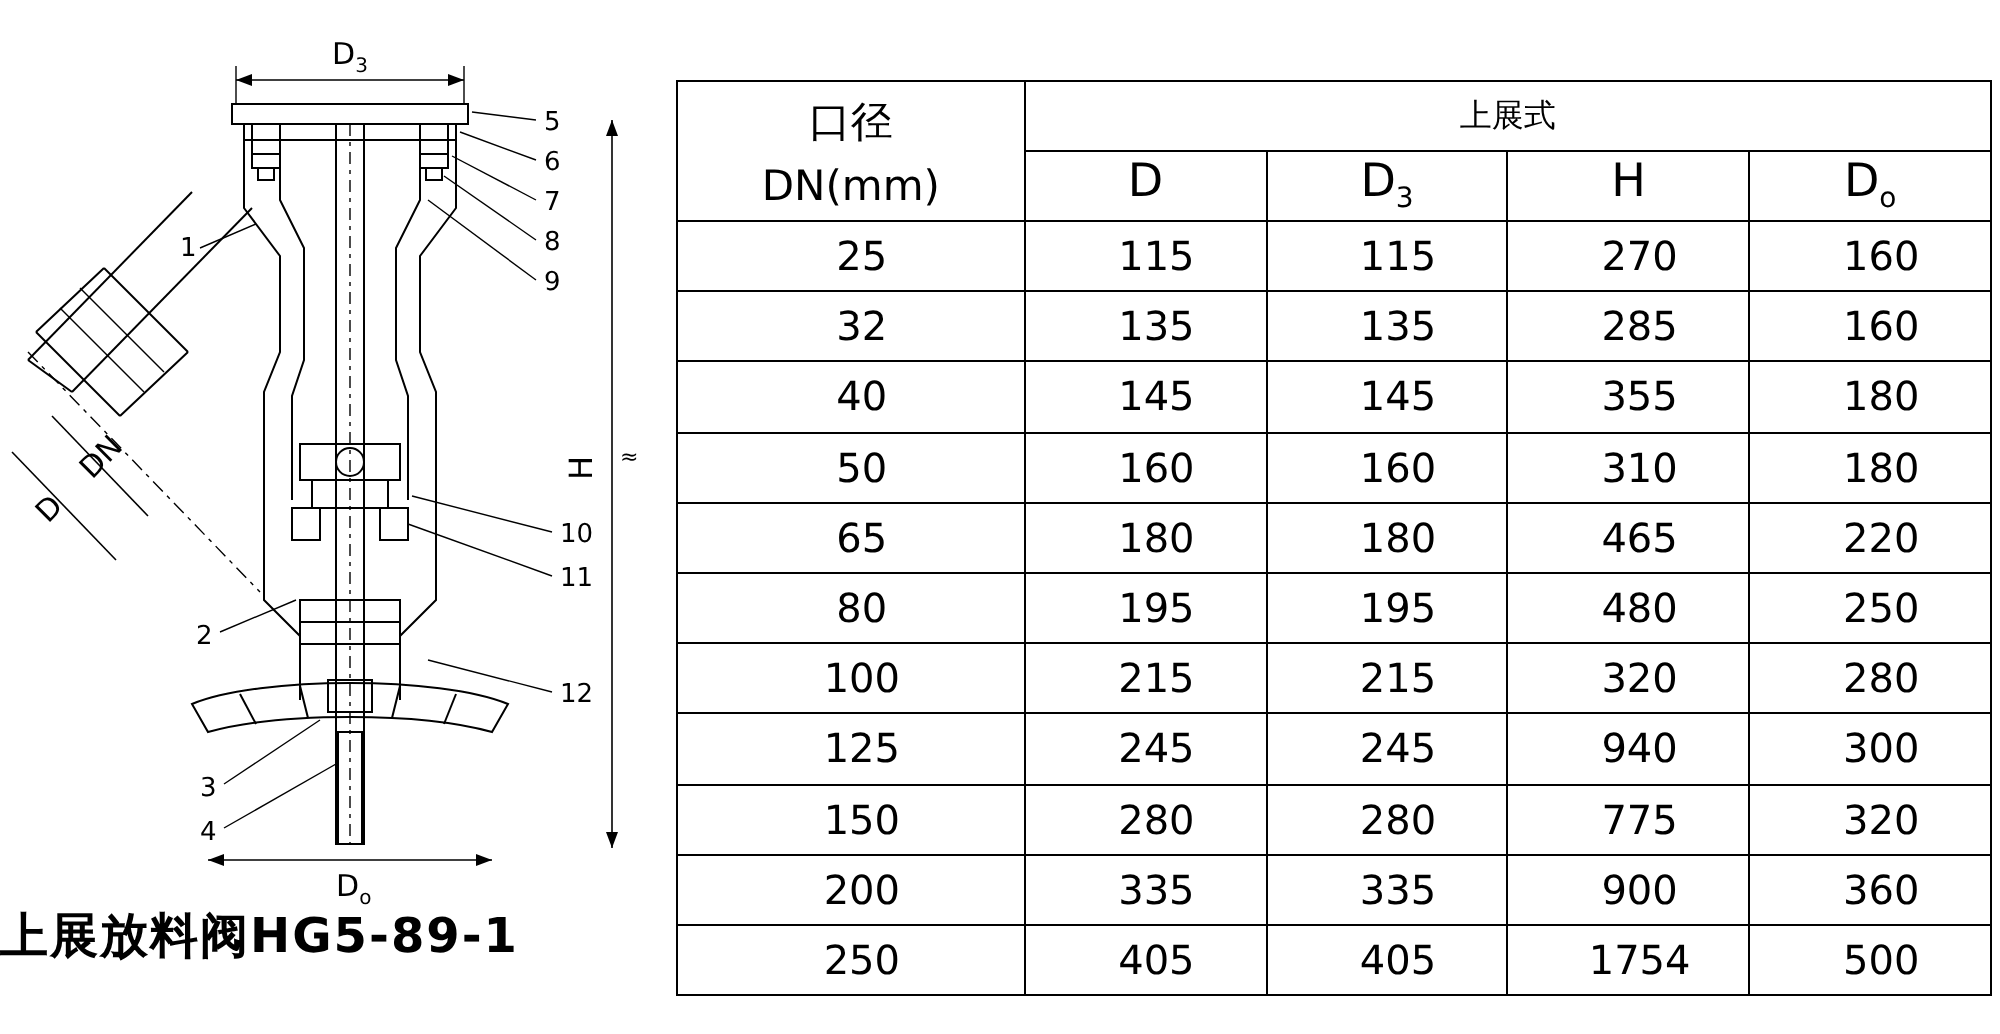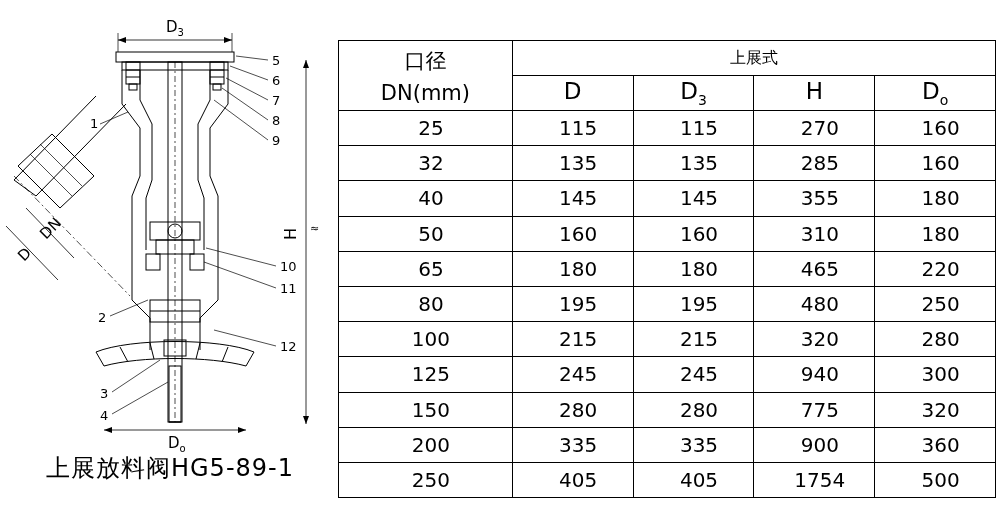--- a/index.html
+++ b/index.html
@@ -11,22 +11,23 @@
     overflow:hidden;
     position:relative;
   }
   .page{position:relative;width:1000px;height:517px;}
 
   
   .drawing{position:absolute;left:0;top:0;width:340px;height:517px;}
   .drawing svg{display:block;}
   .caption{
     position:absolute;left:0;top:452px;width:340px;
-    text-align:center;font-size:24px;letter-spacing:1px;
+    font-size:24px;letter-spacing:1px;
     font-family:"DejaVu Sans","Liberation Sans",sans-serif;
+    font-weight:bold;
   }
 
   
   .table-wrap{position:absolute;left:336px;top:0;width:664px;height:517px;}
   .table-title{
     position:absolute;left:0;top:2px;width:664px;height:24px;
     font-size:18px;font-family:"DejaVu Sans","Liberation Sans",sans-serif;
     white-space:nowrap;
   }
   table.spec{

